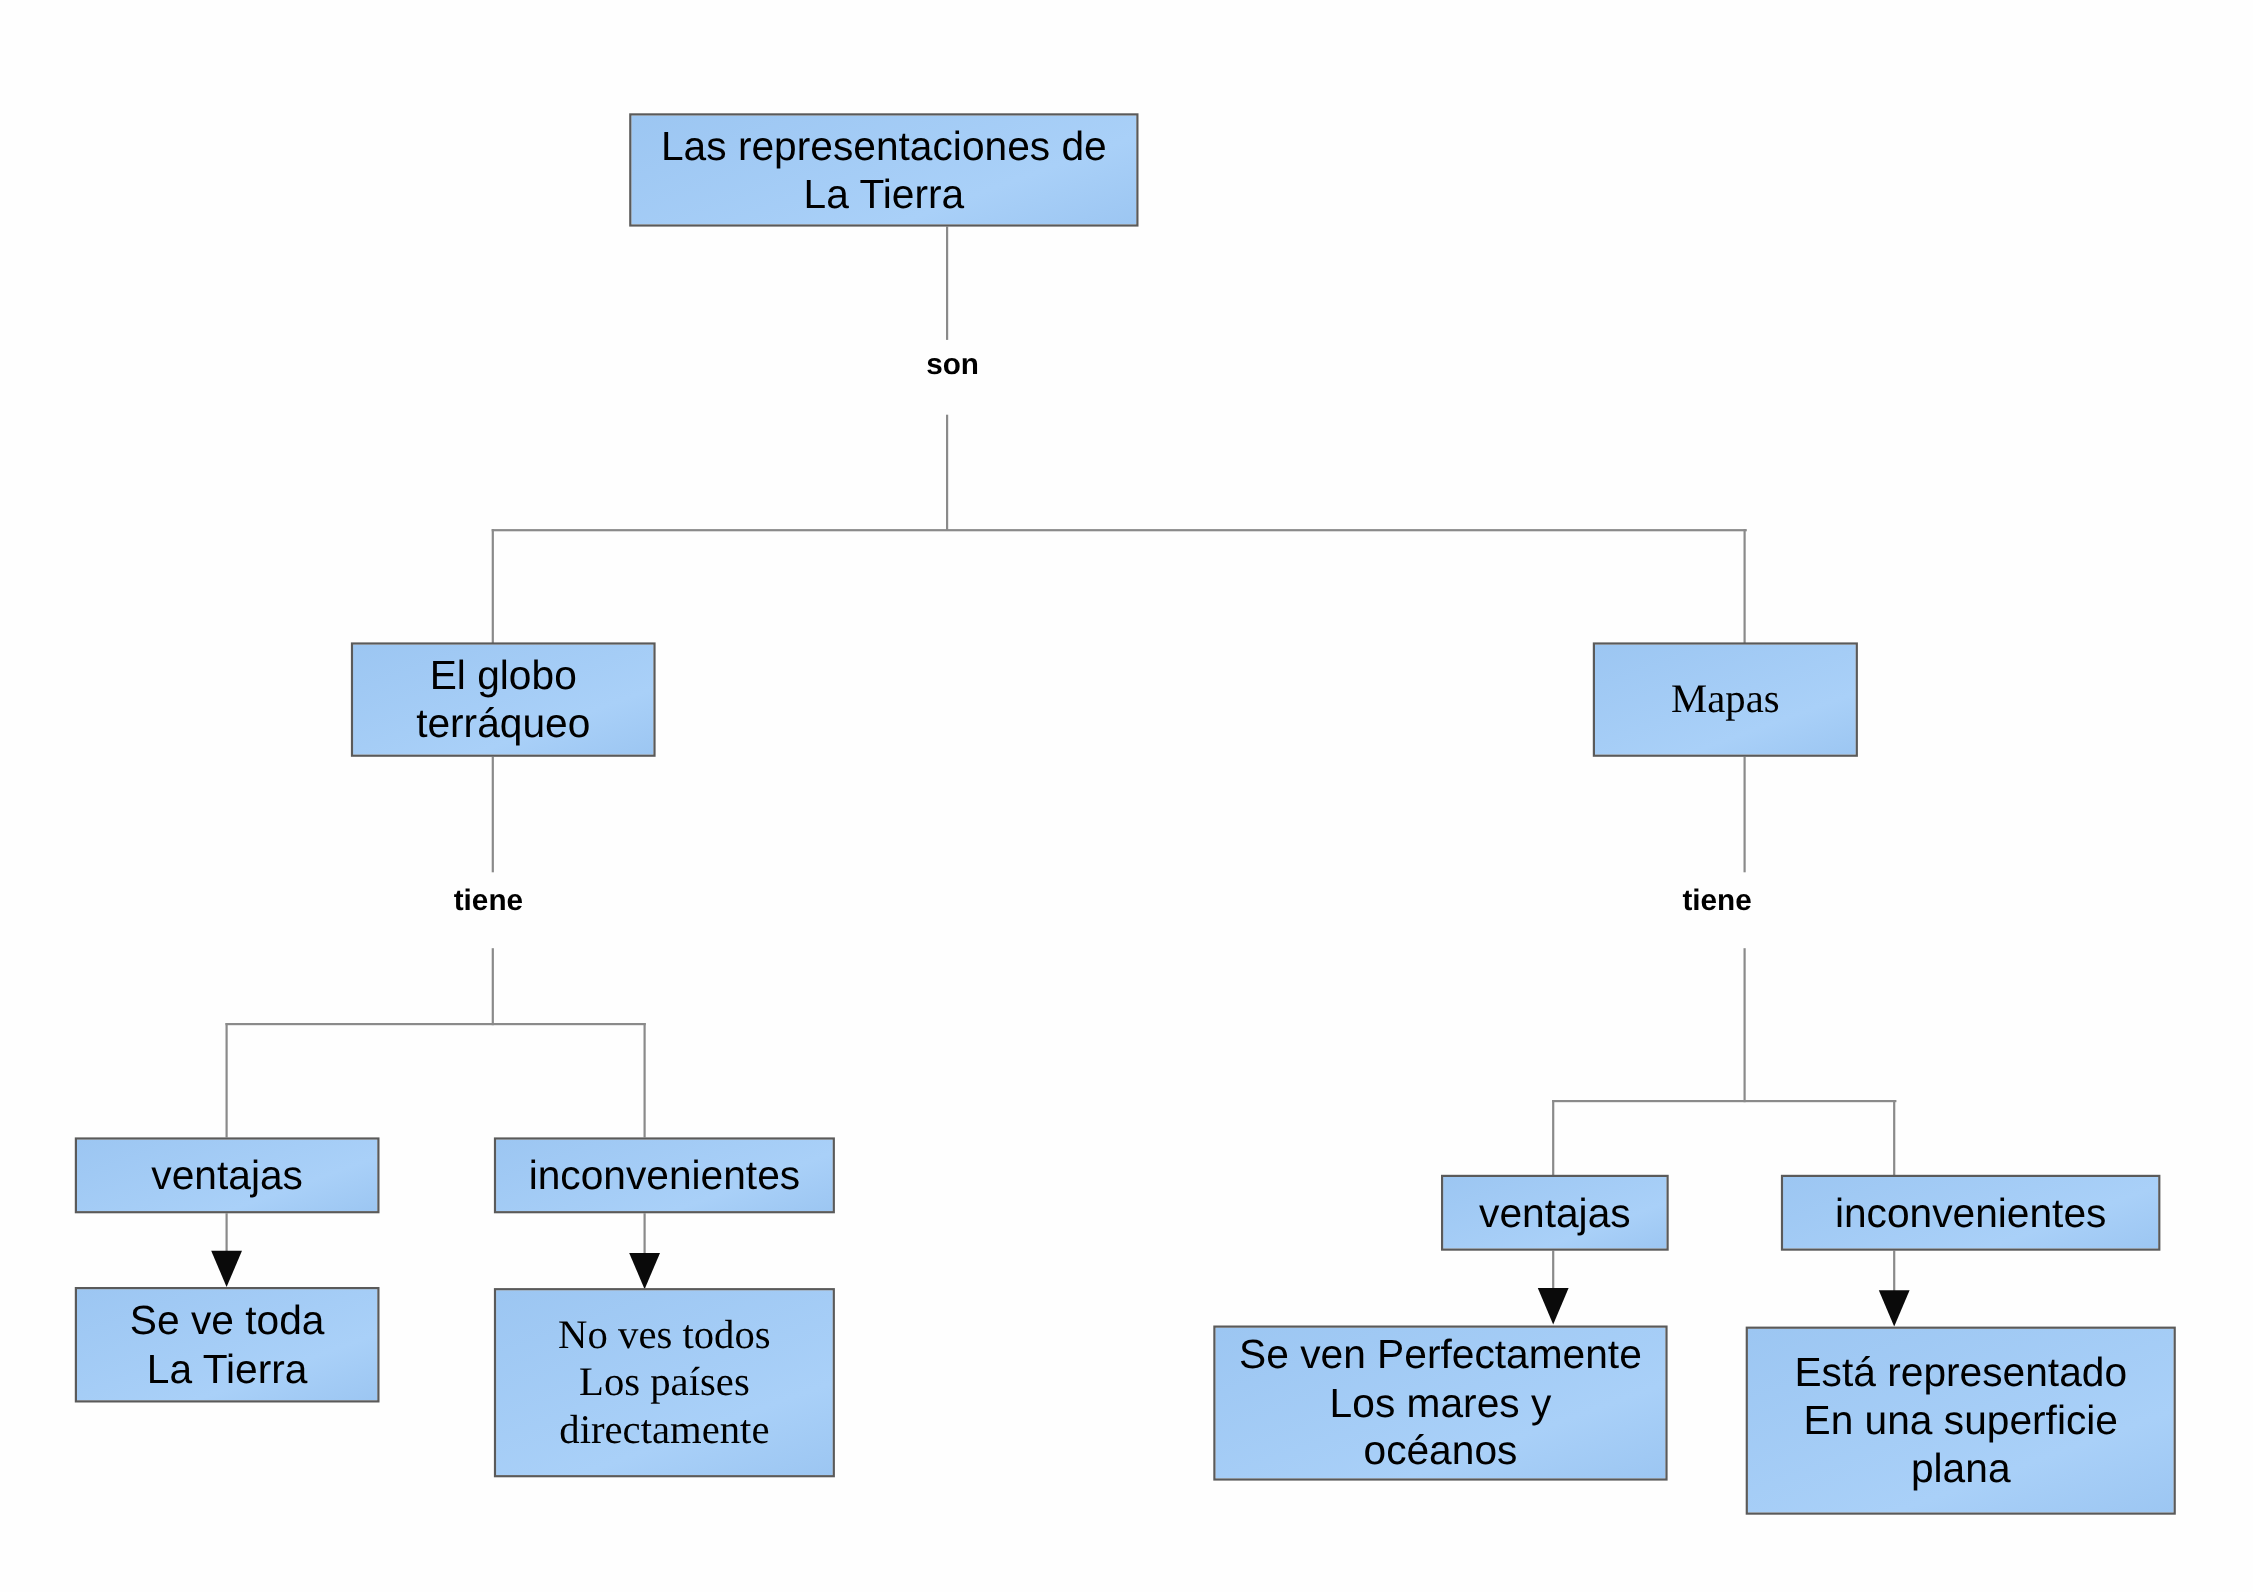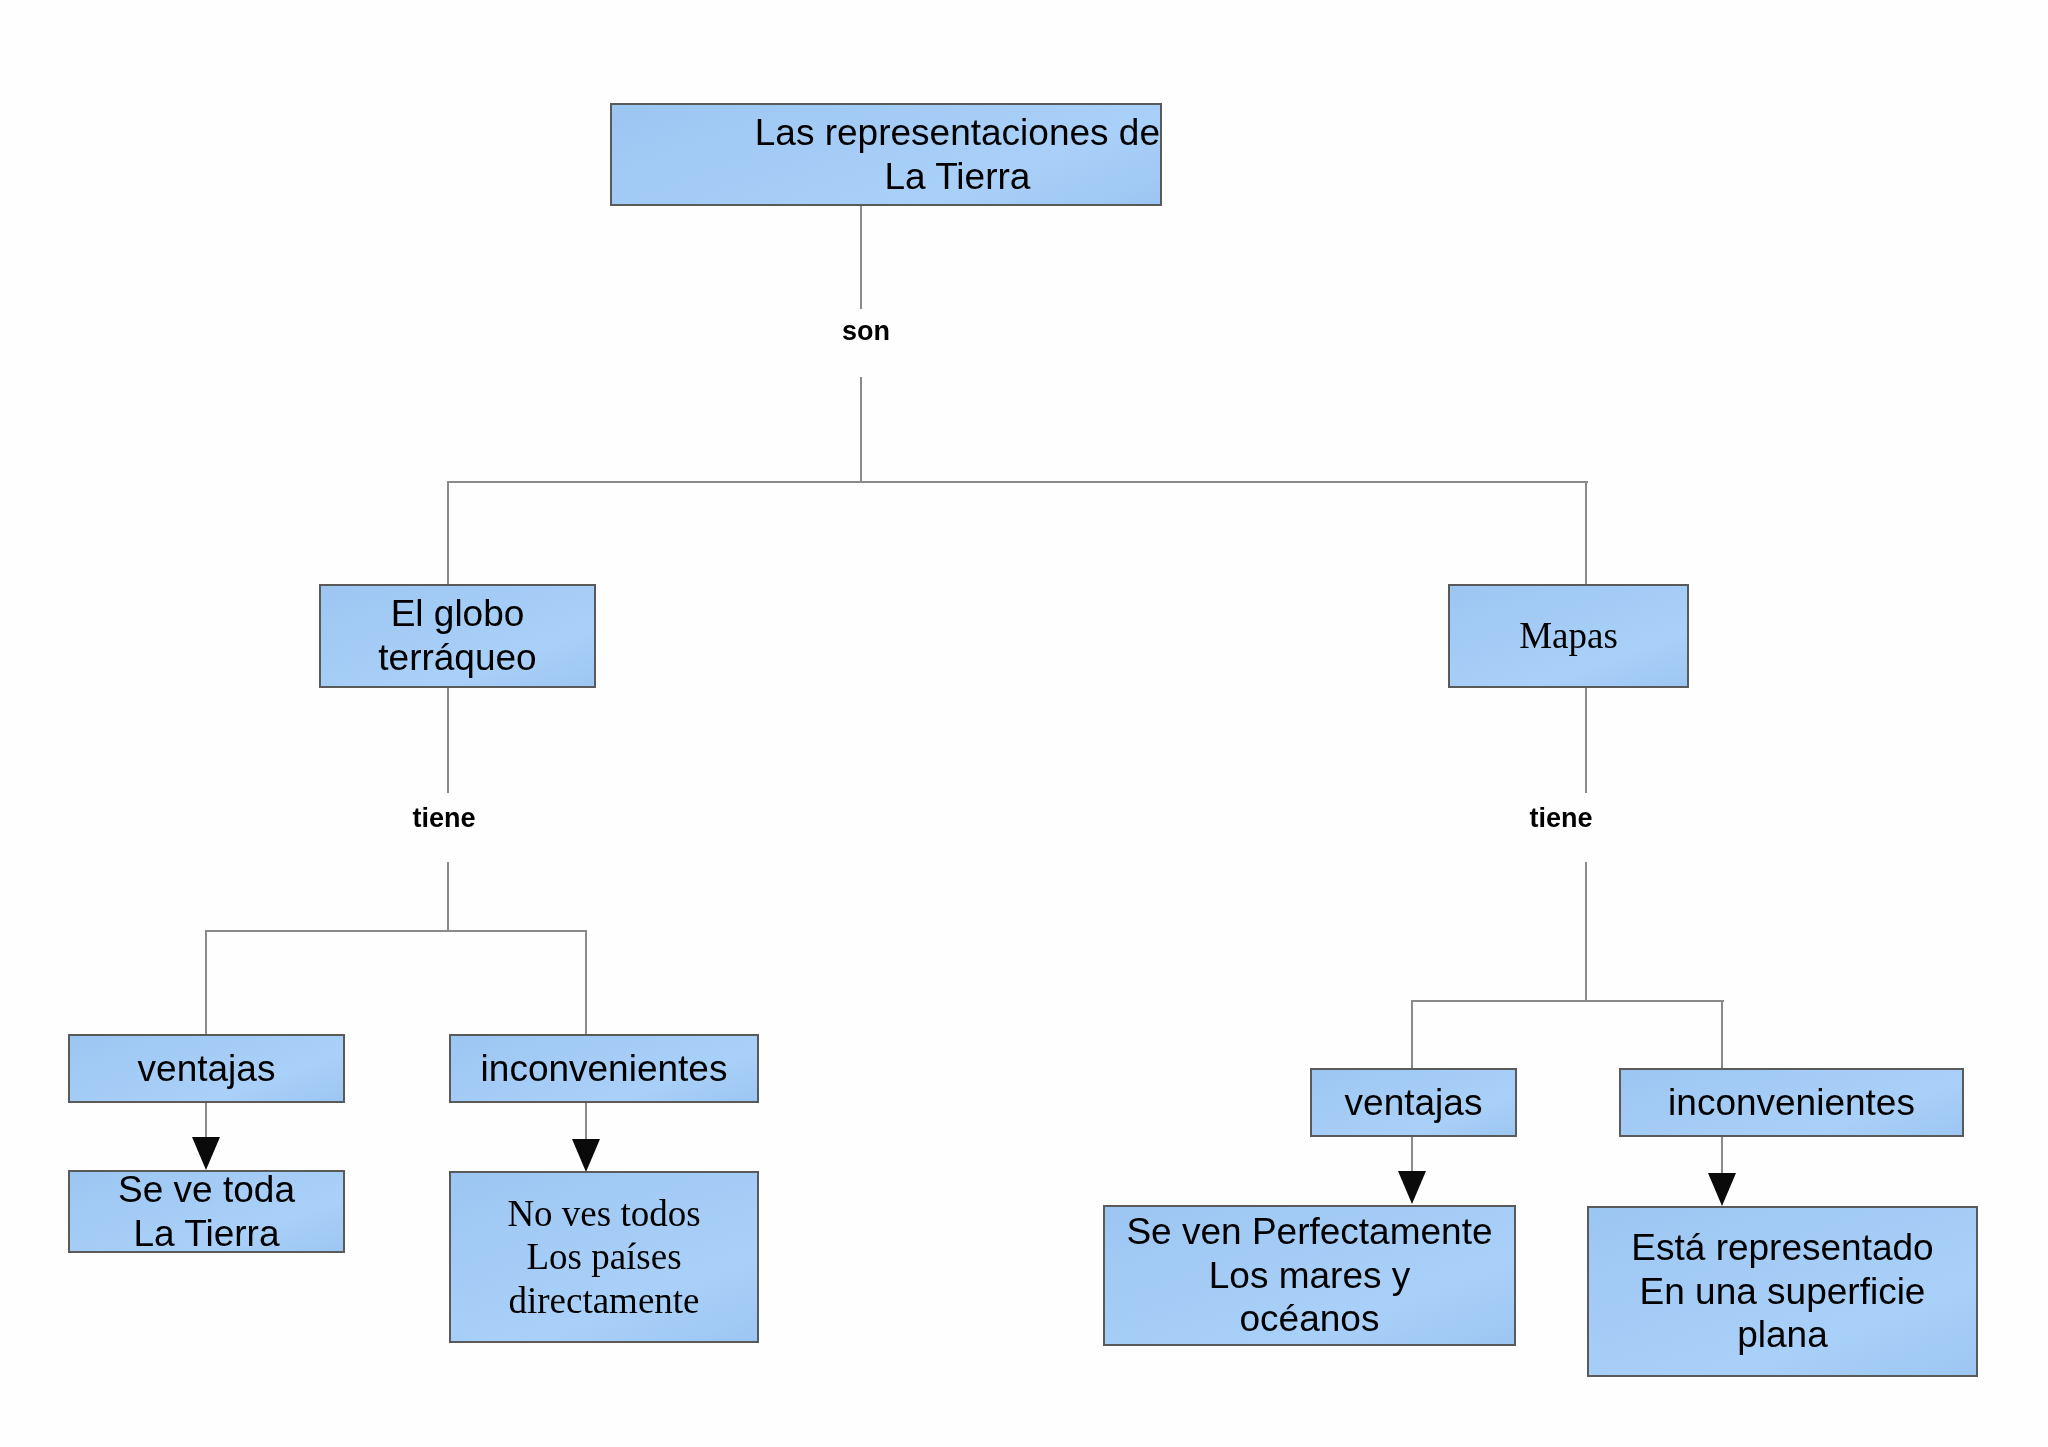--- a/index.html
+++ b/index.html
@@ -93,21 +93,21 @@
   <div class="vline" style="left:1411px;top:1137px;height:36px;"></div>
   <div class="arrowhead" style="left:1412px;top:1171px;"></div>
 
   <div class="vline" style="left:1721px;top:1137px;height:38px;"></div>
   <div class="arrowhead" style="left:1722px;top:1173px;"></div>
 
   <div class="link-label" style="left:866px;top:317px;">son</div>
   <div class="link-label" style="left:444px;top:804px;">tiene</div>
   <div class="link-label" style="left:1561px;top:804px;">tiene</div>
 
-  <div class="node" style="left:610px;top:103px;width:552px;height:103px;justify-content:flex-end;">
+  <div class="node" style="left:572px;top:103px;width:463px;height:103px;">
     <span>Las representaciones de
 La Tierra</span>
   </div>
 
   <div class="node" style="left:275px;top:584px;width:277px;height:104px;margin-left:44px;">
     <span>El globo
 terráqueo</span>
   </div>
 
   <div class="node" style="left:1448px;top:584px;width:241px;height:104px;font-family:Liberation Serif, serif;">
@@ -115,21 +115,21 @@
   </div>
 
   <div class="node" style="left:68px;top:1034px;width:277px;height:69px;">
     <span>ventajas</span>
   </div>
 
   <div class="node" style="left:449px;top:1034px;width:310px;height:69px;">
     <span>inconvenientes</span>
   </div>
 
-  <div class="node" style="left:68px;top:1170px;width:277px;height:83px;">
+  <div class="node" style="left:68px;top:1170px;width:277px;height:105px;">
     <span>Se ve toda
 La Tierra</span>
   </div>
 
   <div class="node" style="left:449px;top:1171px;width:310px;height:172px;font-family:Liberation Serif, serif;">
     <span>No ves todos
 Los países
 directamente</span>
   </div>
 

